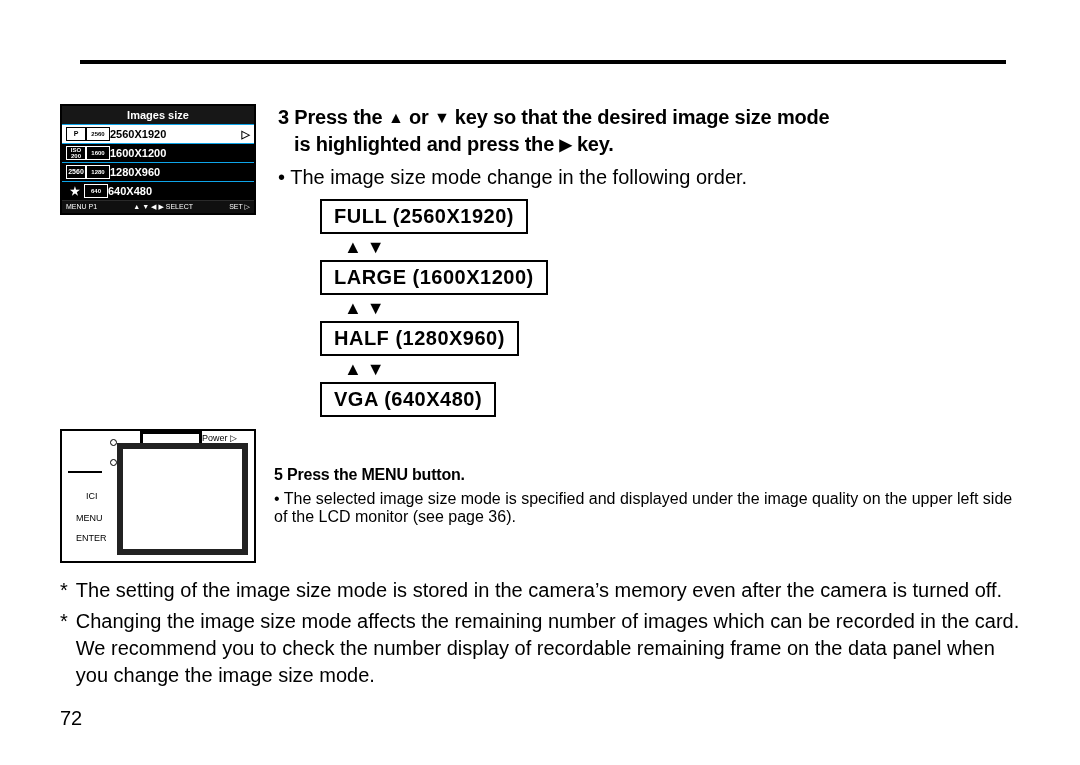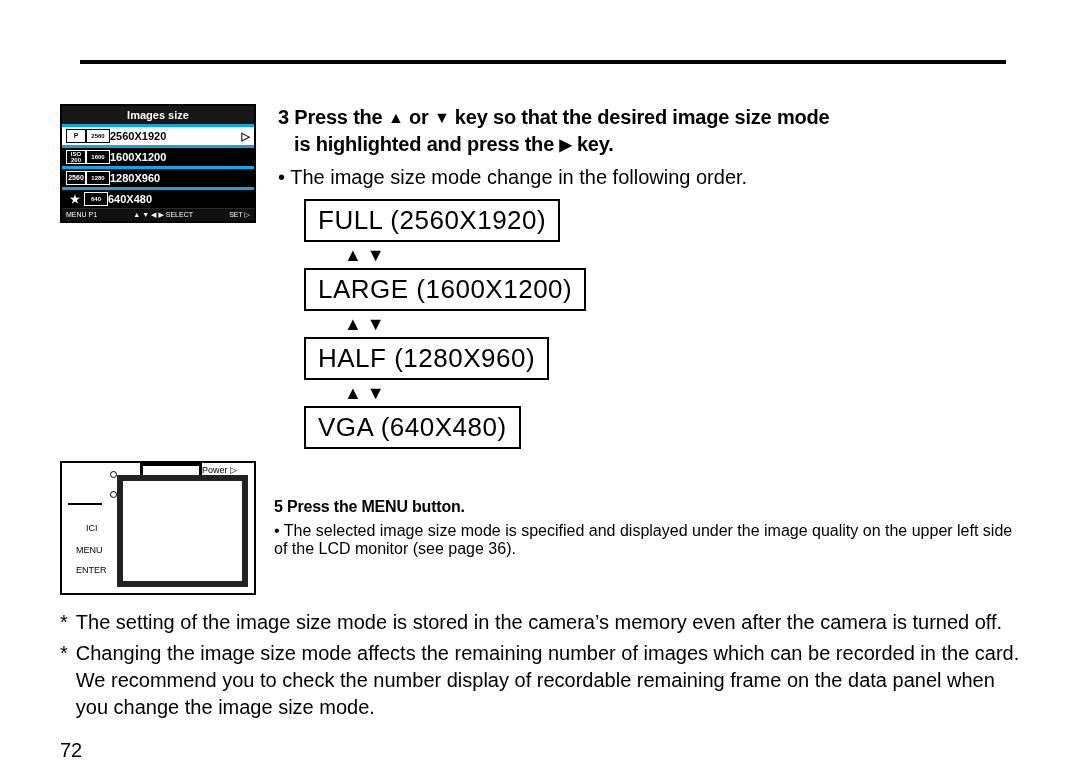--- a/index.html
+++ b/index.html
@@ -45,21 +45,21 @@
     font-weight:bold;
     padding:3px 0;
     background:#171717;
   }
   .lcd-row {
     display:flex;
     align-items:center;
     padding:2px 4px;
     font-size:11px;
     font-weight:bold;
-    border-top:3px solid #0ea5e9;
+    border-top:1px solid #0ea5e9;
   }
   .lcd-row.selected {
     background:#fff;
     color:#000;
   }
   .lcd-ico {
     width:18px;
     height:12px;
     flex:0 0 18px;
     font-size:7px;
@@ -104,24 +104,25 @@
     margin-top:6px;
   }
   .size-list {
     display:flex;
     flex-direction:column;
     align-items:flex-start;
     margin:8px 0 6px 26px;
   }
   .size-box {
     border:2px solid #000;
-    font-weight:400;
-    font-size:26px;
+    font-weight:700;
+    font-size:20px;
     padding:2px 12px;
     letter-spacing:0.5px;
+    margin-left:16px;
   }
   .size-arrows {
     font-size:18px;
     line-height:1;
     margin:4px 0;
     padding-left:40px;
   }
   .fig2row {
     display:flex;
     align-items:center;

